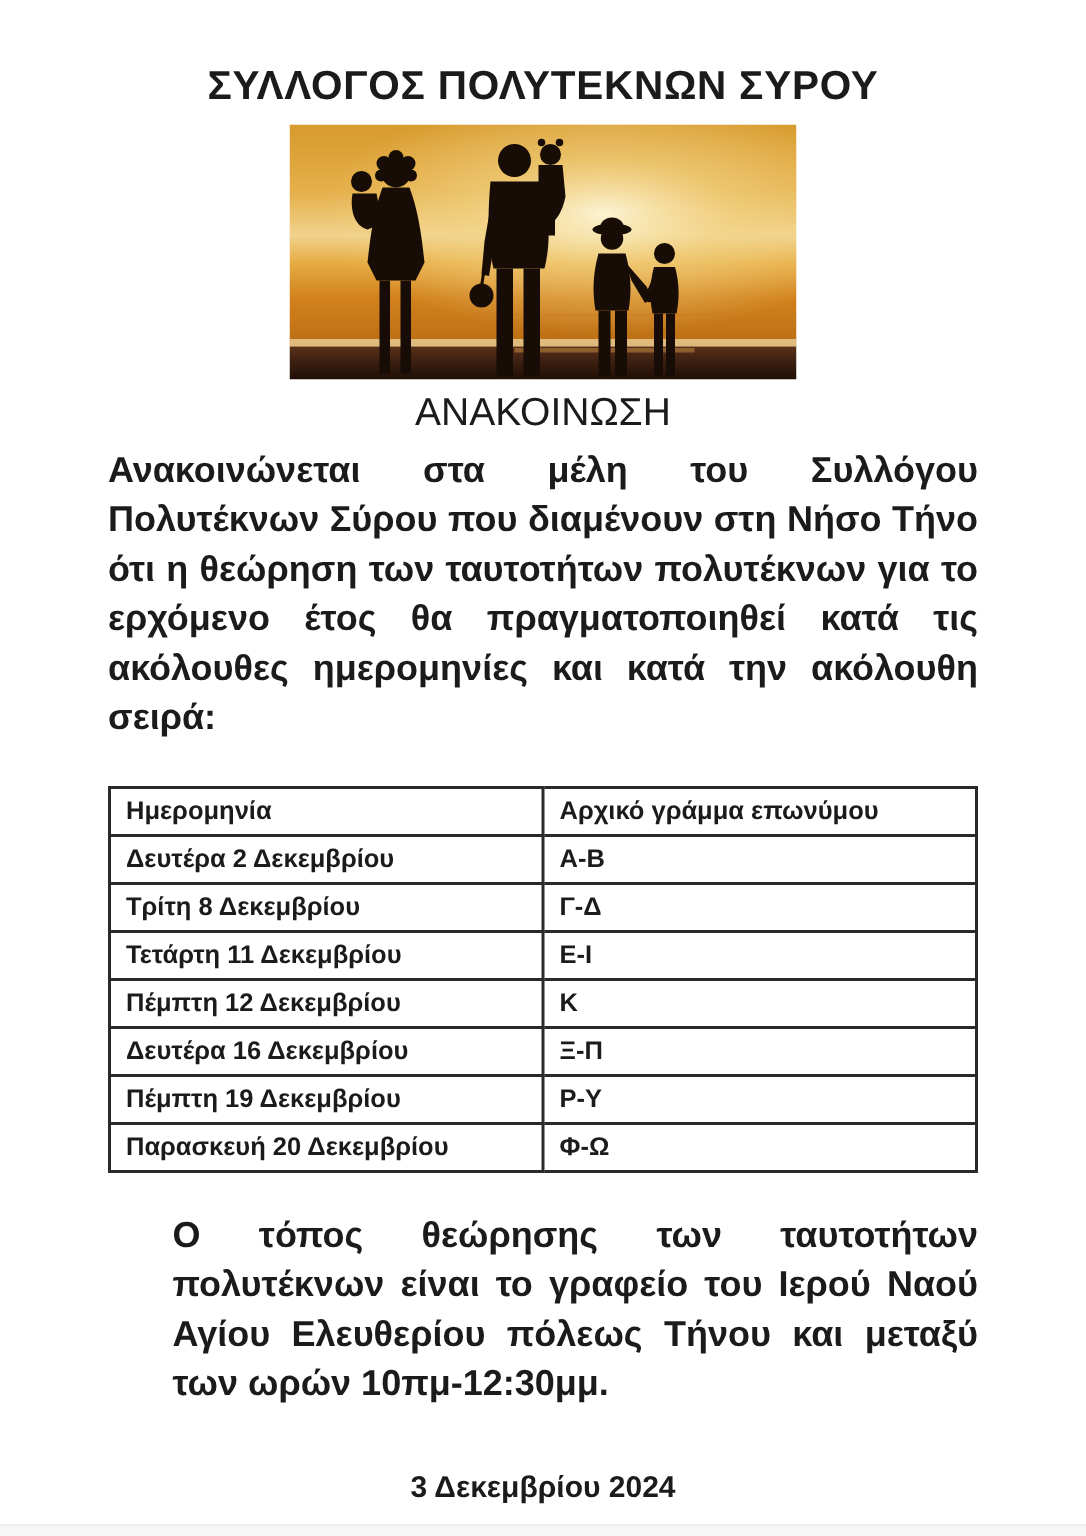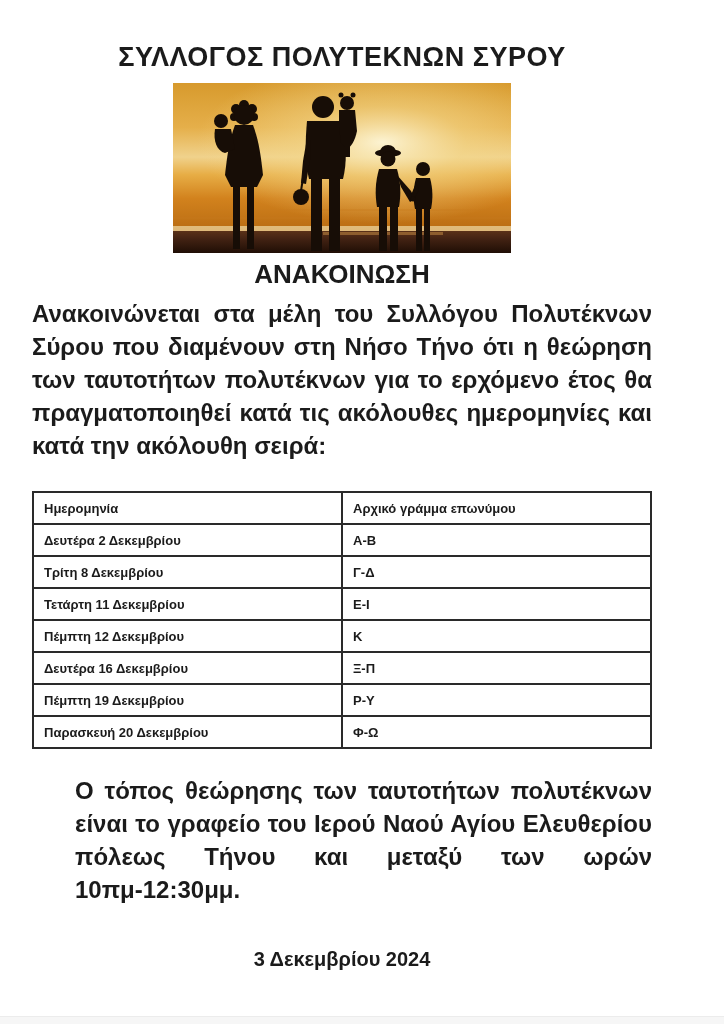--- a/index.html
+++ b/index.html
@@ -7,56 +7,56 @@
     width: 724px; height: 1024px;
     background: #ffffff;
     font-family: "Liberation Sans", sans-serif;
     color: #1b1b1b;
     overflow: hidden;
     position: relative;
   }
   .page {
     box-sizing: border-box;
     width: 724px; height: 1024px;
-    padding: 42px 72px 0 32px;
+    padding: 42px 72px 0 72px;
   }
   .doc-title {
     font-size: 27px;
     font-weight: 700;
     text-align: center;
     letter-spacing: 0.5px;
     margin: 0;
   }
   .hero {
     display: block;
     width: 338px; height: 170px;
     margin: 10px auto 0 auto;
   }
   .announce-heading {
     font-size: 26px;
-    font-weight: 700;
+    font-weight: 400;
     text-align: center;
     margin: 6px 0 0 0;
   }
   .body-par {
     font-size: 24px;
     font-weight: 700;
     line-height: 33px;
     text-align: justify;
     text-align-last: left;
     margin: 7px 0 0 0;
   }
   table.schedule {
     width: 100%;
     border-collapse: collapse;
     margin-top: 29px;
   }
   table.schedule td, table.schedule th {
     border: 2px solid #2a2a2a;
-    font-size: 13px;
+    font-size: 17px;
     font-weight: 700;
     text-align: left;
     padding: 2px 10px;
     height: 26px;
     white-space: nowrap;
   }
   table.schedule col.c1 { width: 50%; }
   table.schedule col.c2 { width: 50%; }
   .par-after-table { margin-top: 25px; margin-left: 43px; }
   .footer-block {

